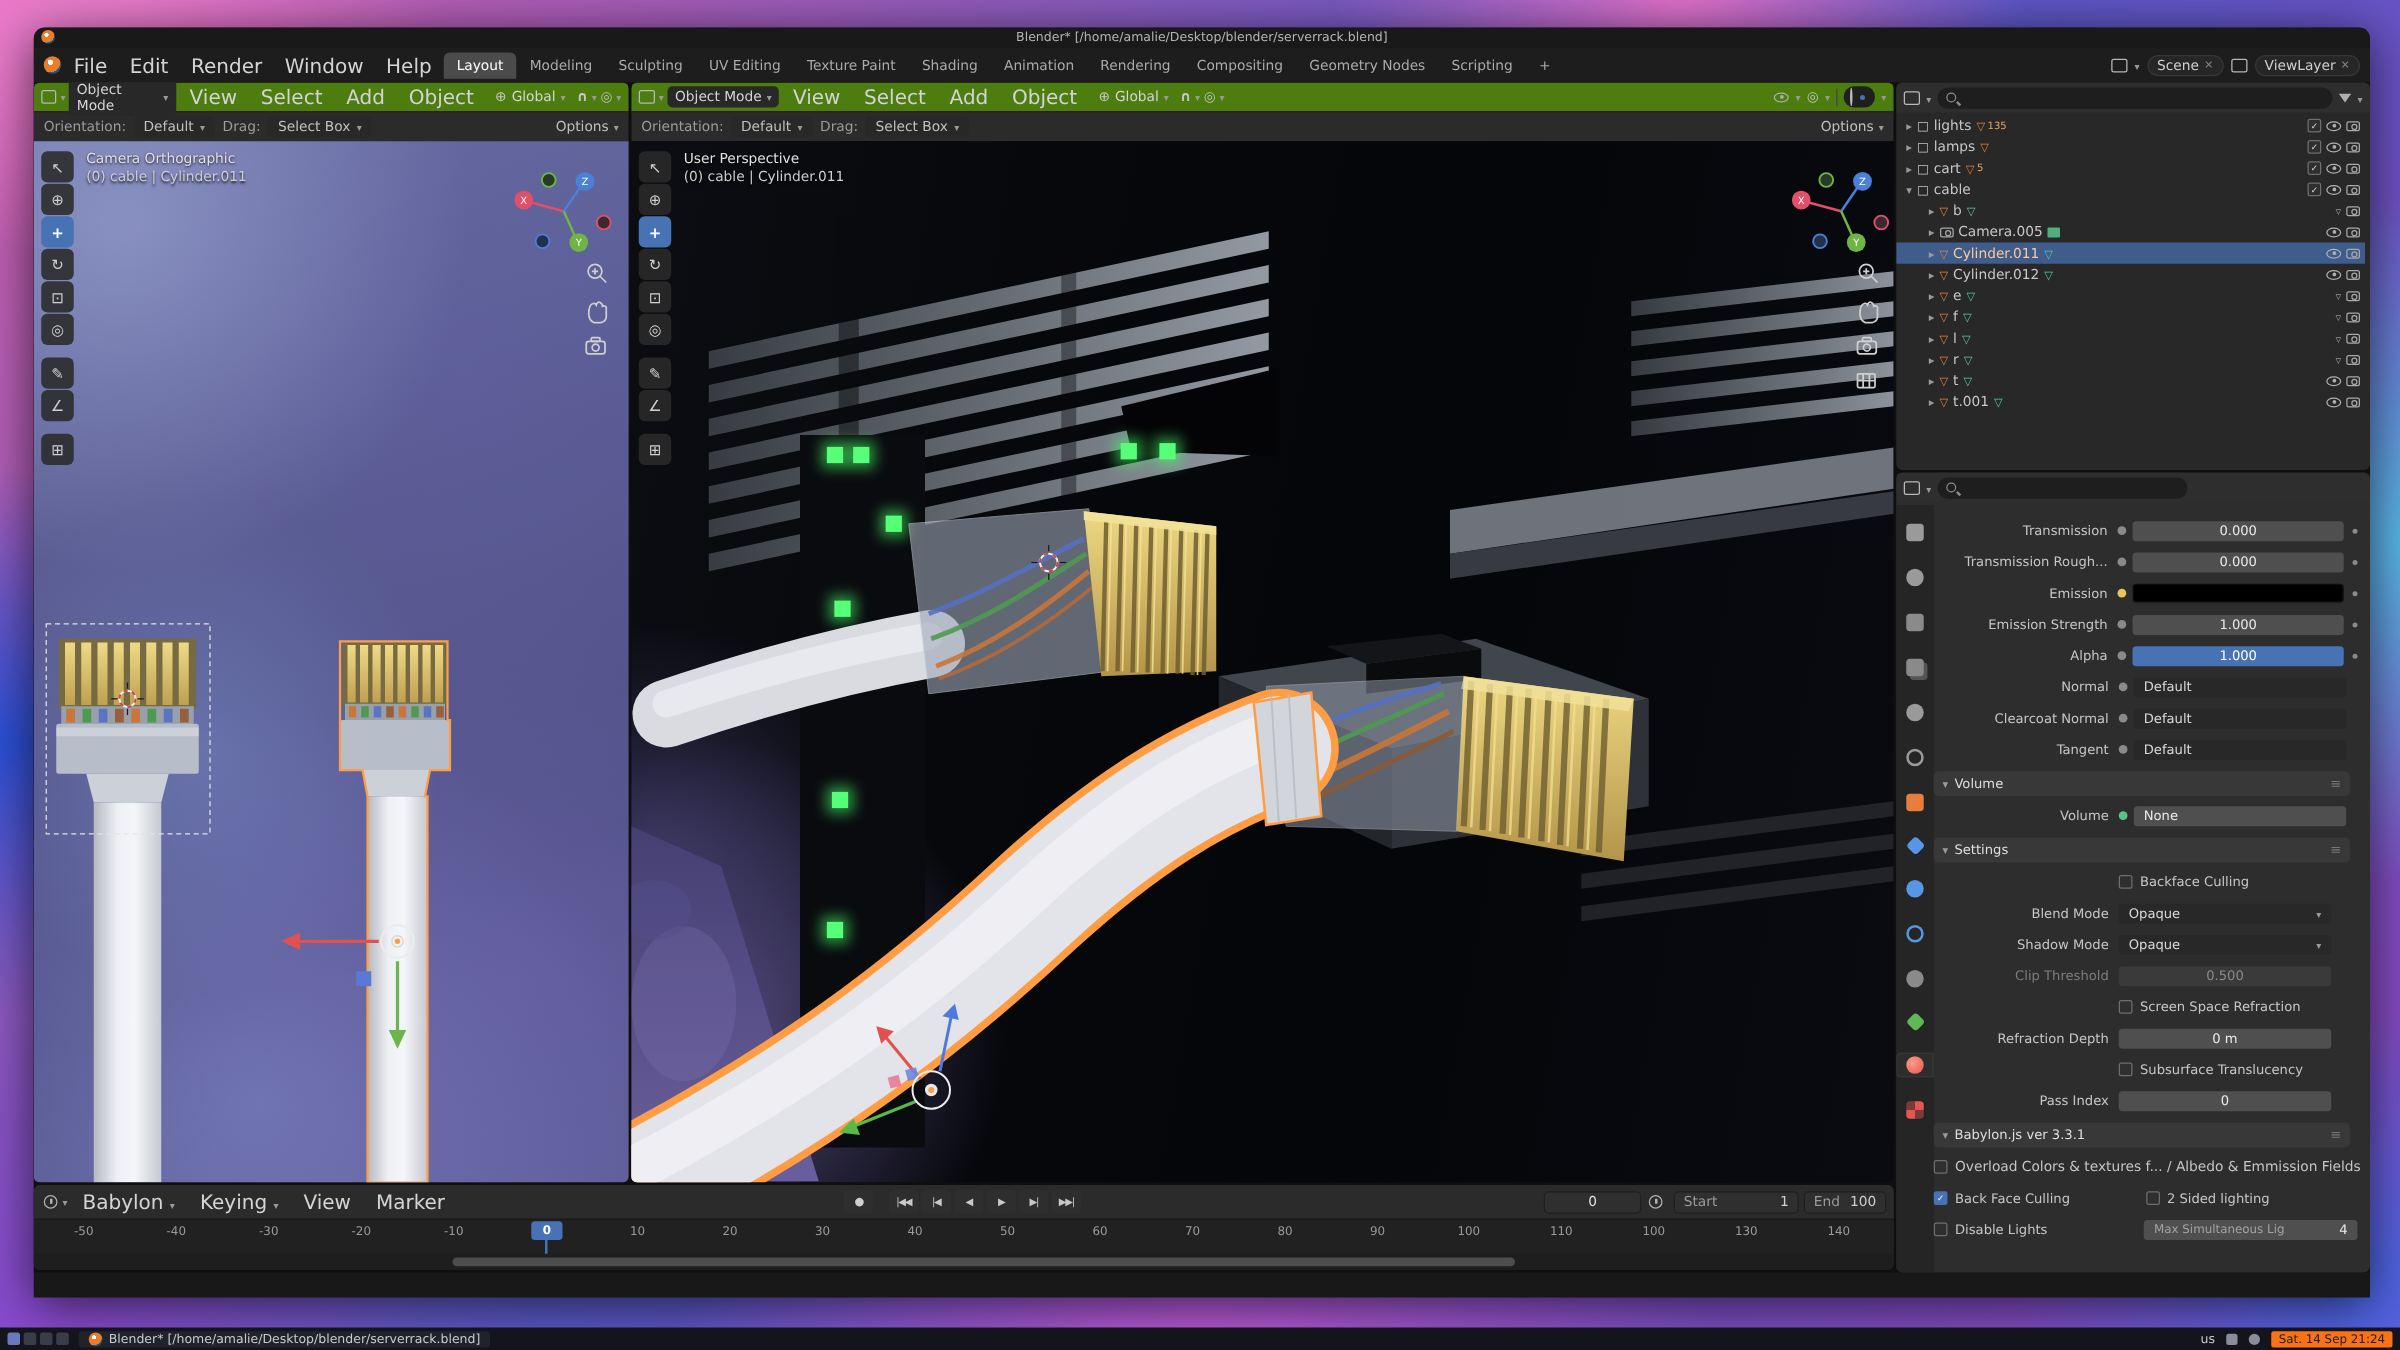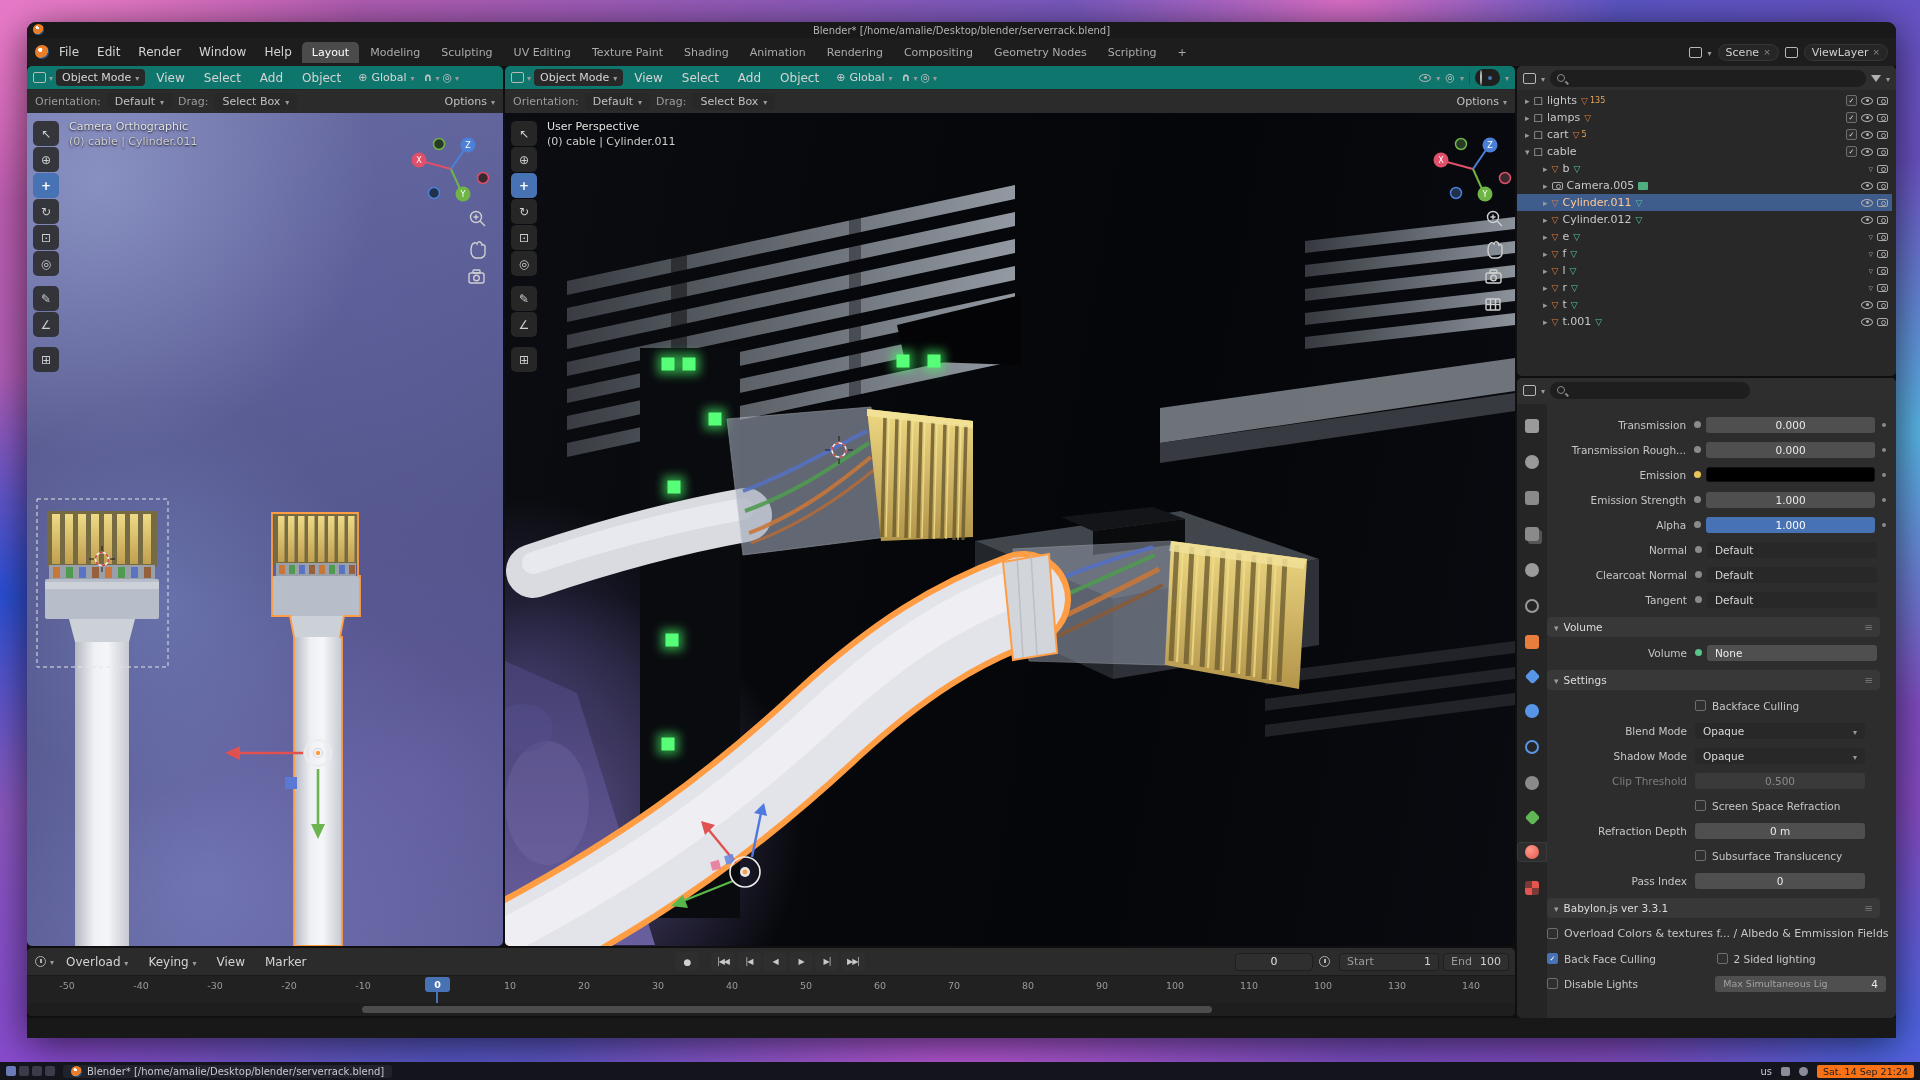--- a/index.html
+++ b/index.html
@@ -11,34 +11,34 @@
  radial-gradient(ellipse 700px 300px at 50% 100%, #c058d8 0%, transparent 60%),
  radial-gradient(ellipse 500px 400px at 98% 95%, #4868e8 0%, transparent 55%),
  radial-gradient(ellipse 400px 500px at 100% 40%, #58b8e8 0%, transparent 55%),
  radial-gradient(ellipse 500px 300px at 70% 0%, #e070c8 0%, transparent 55%),
  linear-gradient(135deg,#d060b0,#5858c8 50%,#9048c0)}
 .bwin{position:absolute;left:27px;top:22px;width:1869px;height:1016px;background:#181818;border-radius:9px 9px 0 0;overflow:hidden;box-shadow:0 6px 40px rgba(0,0,0,.65)}
 .titlebar{height:16px;background:#191919;display:flex;align-items:center;justify-content:center;color:#b4b4b4;font-size:10px;position:relative}
 .blogo{width:11px;height:11px;border-radius:50%;background:radial-gradient(circle at 38% 34%,#fff 0 16%,#e87d2c 18% 62%,#265787 64% 100%);display:inline-block}
 .titlebar .blogo{position:absolute;left:6px;top:2px}
 .menubar{height:28px;background:#1d1d1d;display:flex;align-items:center;padding:0 8px;gap:2px}
-.mitem{padding:3px 8px;border-radius:4px;color:#d4d4d4;font-size:12px}
+.mitem{padding:3px 8px;border-radius:4px;color:#d4d4d4;font-size:16px}
 .tabs{display:flex;gap:1px;}
 .tab{padding:4px 10px;border-radius:5px 5px 0 0;color:#ababab;font-size:11px}
 .tab.active{background:#4b4b4b;color:#fff}
 .mb-right{margin-left:auto;display:flex;align-items:center;gap:6px}
 .pill{display:flex;align-items:center;gap:4px;background:#262626;border:1px solid #363636;border-radius:9px;padding:1px 7px;color:#d0d0d0}
 .xico{color:#8a8a8a;font-size:9px}
 .chev::before{content:"▾";font-size:8px;color:#9a9a9a}
 .content{position:absolute;top:44px;left:0;width:1869px;height:952px;background:#0f0f0f}
 
 .vp{position:absolute;top:0;height:880px;background:#0b0b0f;border-radius:5px;overflow:hidden}
 .vp-left{left:0;width:476px}
 .vp-right{left:478px;width:1010px}
-.vp-hdr{height:23px;background:#0f766e;display:flex;align-items:center;gap:3px;padding:0 6px;font-size:11px;color:#d6d6d6}
+.vp-hdr{height:23px;background:#4d7c0f;display:flex;align-items:center;gap:3px;padding:0 6px;font-size:11px;color:#d6d6d6}
 .vp-sub{height:24px;background:#2b2b2b;border-top:1px solid #252525;display:flex;align-items:center;gap:6px;padding:0 8px;color:#c0c0c0}
 .hbtn{display:flex;align-items:center;gap:4px;padding:2px 6px;border-radius:4px;background:transparent}
 .hbtn.dd{background:#282828}
 .subfld{display:flex;align-items:center;gap:5px;background:#282828;border-radius:4px;padding:2px 8px}
 .sublab{color:#9c9c9c}
 .opt{margin-left:auto;display:flex;align-items:center;gap:4px}
 .vp-canvas{position:absolute;top:47px;left:0;right:0;bottom:0}
 .vp-left .vp-canvas{background:
  radial-gradient(circle at 15% 8%, rgba(165,175,220,.55), transparent 32%),
  radial-gradient(circle at 72% 22%, rgba(95,95,160,.5), transparent 38%),
@@ -651,21 +651,21 @@
           <div class="tool">∠</div>
           <div class="tool gap">⊞</div>
         </div>
       </div>
     </div>
 
     <div class="timeline">
       <div class="tl-hdr">
         <span class="clockico"></span>
             <span class="chev"></span>
-        <span class="mitem"><span>Overload</span> <span class="chev"></span></span>
+        <span class="mitem"><span>Babylon</span> <span class="chev"></span></span>
         <span class="mitem"><span>Keying</span> <span class="chev"></span></span>
         <span class="mitem">View</span>
         <span class="mitem">Marker</span>
         <div class="transport">
           <span class="tbtn rec">●</span>
           <span style="width:8px"></span>
           <span class="tbtn">|◀◀</span>
           <span class="tbtn">|◀</span>
           <span class="tbtn">◀</span>
           <span class="tbtn">▶</span>

